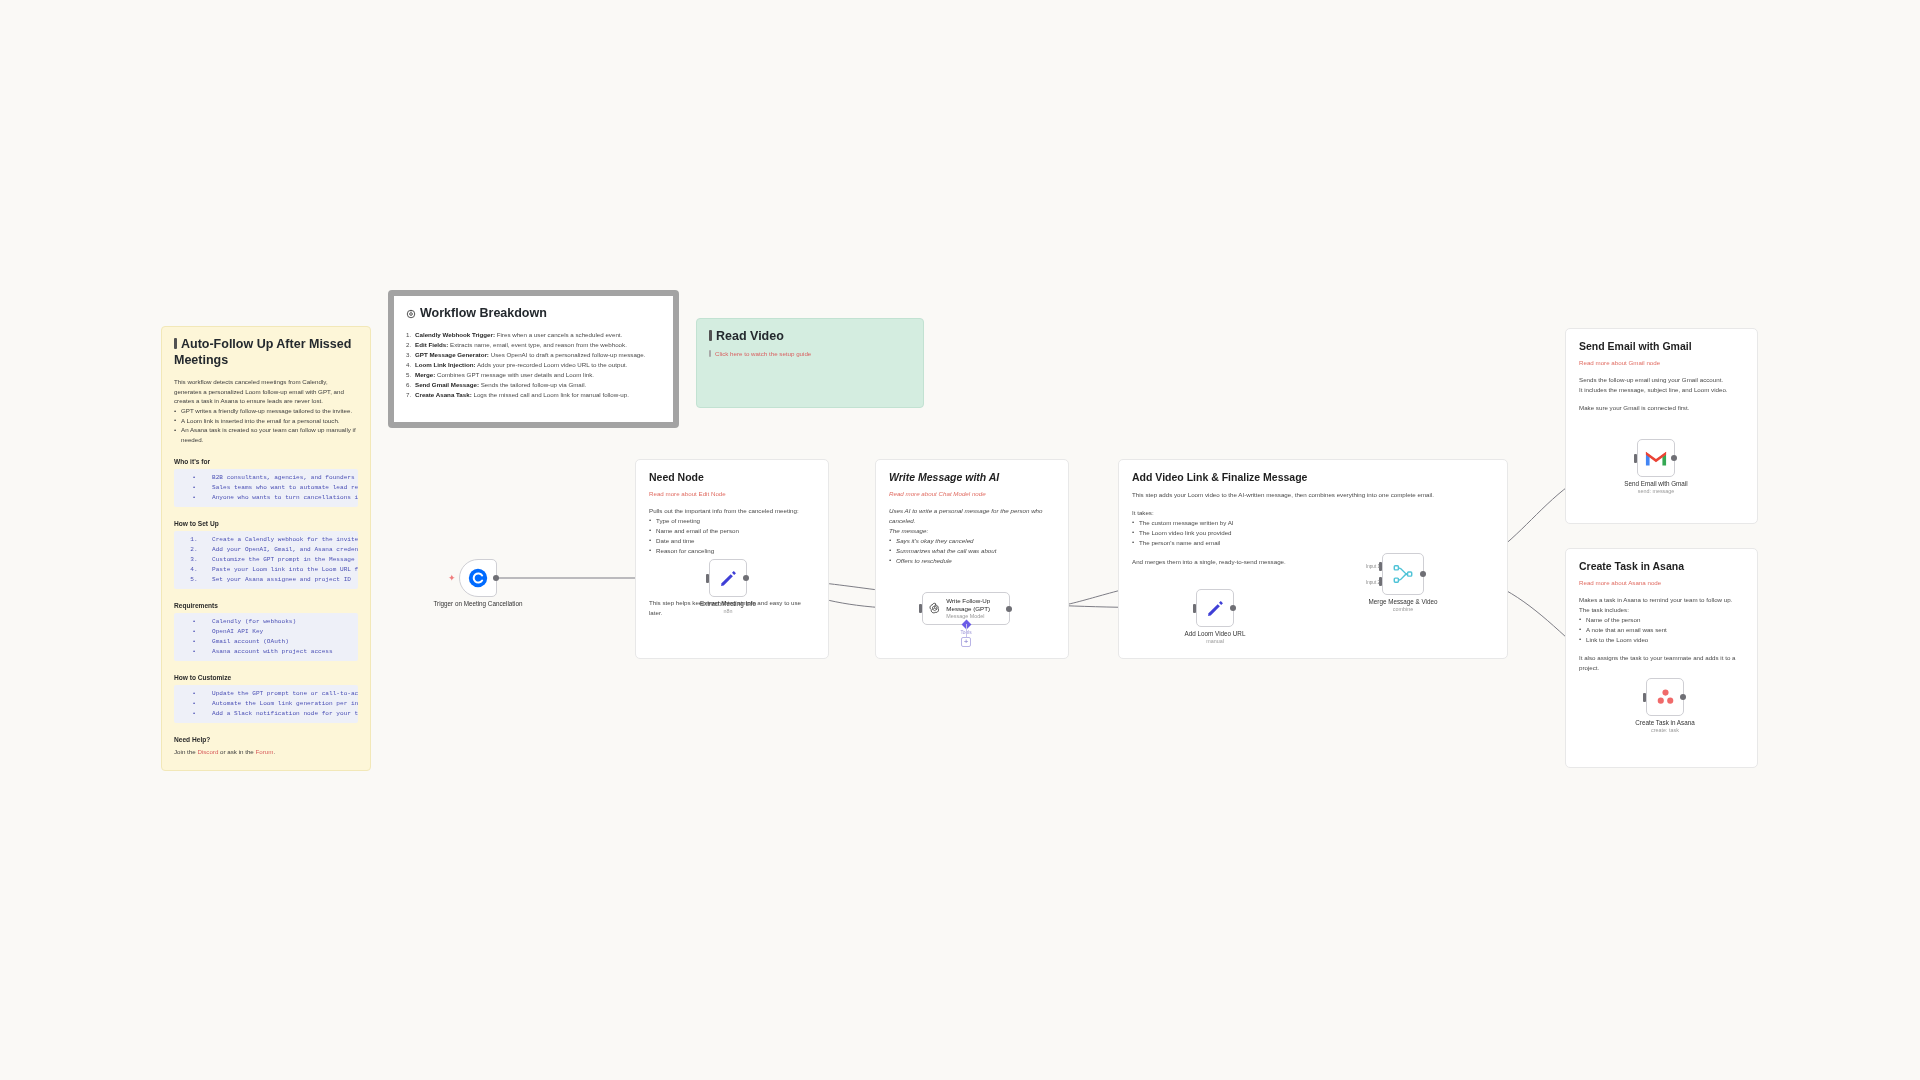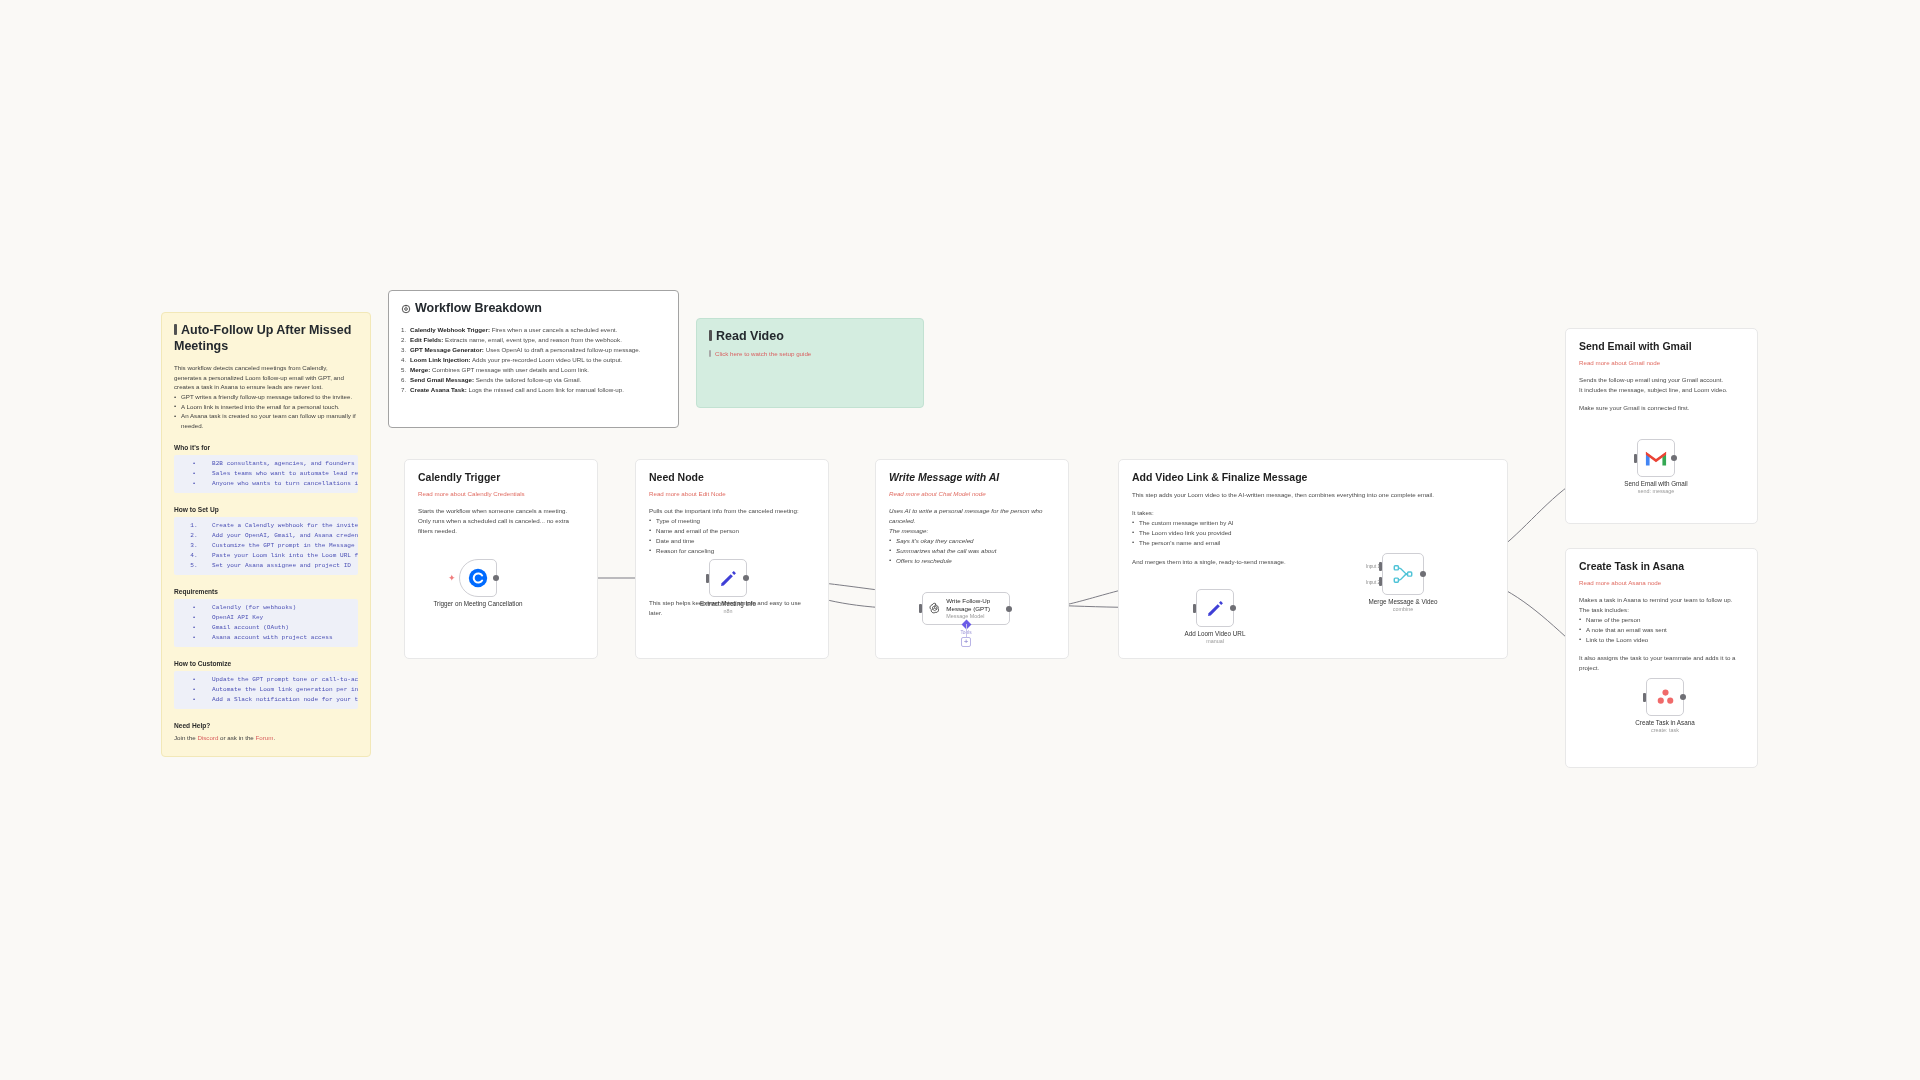--- a/index.html
+++ b/index.html
@@ -12,21 +12,21 @@
   #canvas { position: relative; width: 1920px; height: 1080px; }
 
   
   .sticky {
     position: absolute;
     border-radius: 4px;
     padding: 10px 12px;
     overflow: hidden;
   }
   .sticky.yellow { background: #fdf6d8; border: 1px solid #f2e8b8; }
-  .sticky.white  { background: #ffffff; border: 1px solid #a3a3a3; }
+  .sticky.white  { background: #ffffff; border: 6px solid #a3a3a3; }
   .sticky.green  { background: #d4ede0; border: 1px solid #c2e2d2; }
 
   .sticky h2 {
     font-size: 12.5px; font-weight: bold; color: #24292e;
     line-height: 1.25; margin-bottom: 9px;
   }
   .bar {
     display: inline-block; width: 3px; height: 11px;
     background: #525252; margin-right: 4px; vertical-align: -1px;
     border-radius: 1px;
@@ -147,21 +147,21 @@
 
     <path d="M 1028 609 C 1100 609, 1120 565, 1380 565"></path>
 
     <path d="M 1228 608 C 1300 608, 1320 580, 1380 580"></path>
 
     <path d="M 1437 572 C 1520 572, 1540 470, 1635 458"></path>
 
     <path d="M 1437 572 C 1530 572, 1570 660, 1645 698"></path>
   </svg>
 
-  <div class="sticky yellow" style="left:161px; top:312px; width:210px; height:445px;">
+  <div class="sticky yellow" style="left:161px; top:326px; width:210px; height:445px;">
     <h2>
       <span class="bar"></span><span>Auto-Follow Up After Missed Meetings</span>
     </h2>
     <p>This workflow detects canceled meetings from Calendly,</p>
     <p>generates a personalized Loom follow-up email with GPT, and</p>
     <p>creates a task in Asana to ensure leads are never lost.</p>
     <ul class="dots">
       <li>GPT writes a friendly follow-up message tailored to the invitee.</li>
       <li>A Loom link is inserted into the email for a personal touch.</li>
       <li>An Asana task is created so your team can follow up manually if needed.</li>
@@ -272,26 +272,20 @@
 
   <div class="sticky green" style="left:696px; top:318px; width:228px; height:90px;">
     <h2 style="margin-bottom:4px;">
       <span class="bar"></span><span>Read Video</span>
     </h2>
     <p>
       <span class="bar" style="height:7px;width:2px;background:#a8a8a8;"></span><a class="lnk" href="#">Click here to watch the setup guide</a>
     </p>
   </div>
 
-  <div class="nodecard" style="left:404px; top:459px; width:194px; height:200px;">
-    <h3>Calendly Trigger</h3>
-    <a class="sublink" href="#">Read more about Calendly Credentials</a>
-    <p>Starts the workflow when someone cancels a meeting.</p>
-    <p>Only runs when a scheduled call is canceled... no extra filters needed.</p>
-  </div>
 
   <div class="nodecard" style="left:635px; top:459px; width:194px; height:200px;">
     <h3>Need Node</h3>
     <a class="sublink" href="#">Read more about Edit Node</a>
     <p>Pulls out the important info from the canceled meeting:</p>
     <ul class="dots">
       <li>Type of meeting</li>
       <li>Name and email of the person</li>
       <li>Date and time</li>
       <li>Reason for canceling</li>

